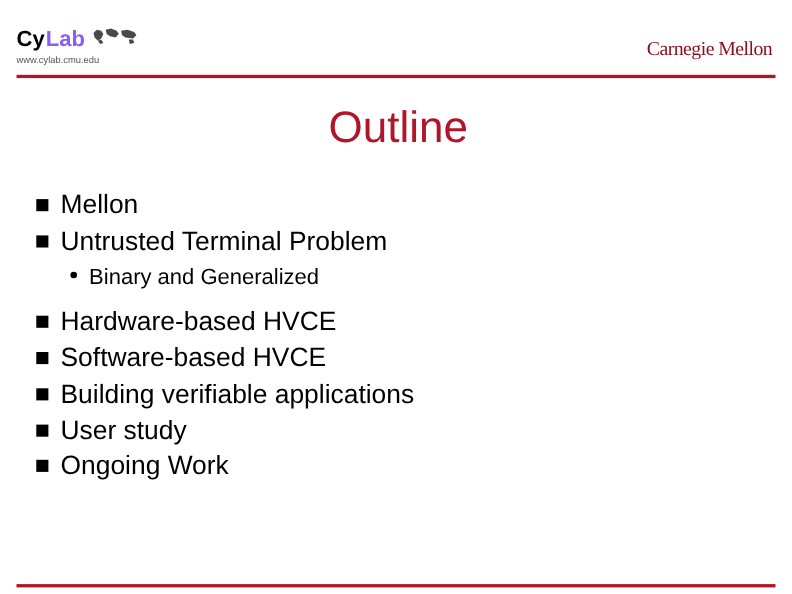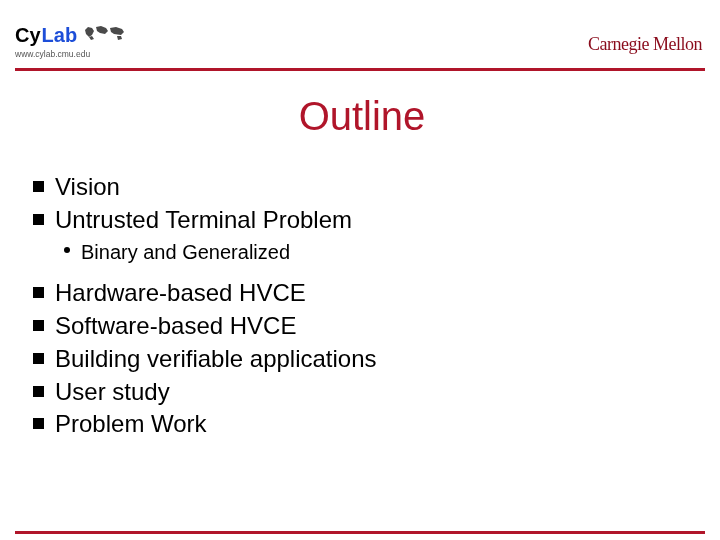--- a/index.html
+++ b/index.html
@@ -38,21 +38,21 @@
   .logo-cy {
     font-family: Arial, sans-serif;
     font-weight: bold;
     font-size: 20px;
     color: #000;
   }
   .logo-lab {
     font-family: Arial, sans-serif;
     font-weight: bold;
     font-size: 20px;
-    color: #1d4ed8;
+    color: #8b5cf6;
     margin-left: 1px;
   }
   .logo-map {
     display: inline-block;
     margin-left: 6px;
     vertical-align: top;
   }
   .logo-url {
     font-size: 8.5px;
     color: #555;
@@ -171,26 +171,26 @@
     </div>
     <div class="cmu-wordmark">Carnegie Mellon</div>
   </div>
 
   <div class="red-rule-top"></div>
 
   <div class="title">Outline</div>
 
   <div class="body">
     <ul>
-      <li class="l1">Vision</li>
+      <li class="l1">Mellon</li>
       <li class="l1">Untrusted Terminal Problem</li>
       <li class="l2">Binary and Generalized</li>
       <li class="l1">Hardware-based HVCE</li>
       <li class="l1">Software-based HVCE</li>
       <li class="l1">Building verifiable applications</li>
       <li class="l1">User study</li>
-      <li class="l1">Problem Work</li>
+      <li class="l1">Ongoing Work</li>
     </ul>
   </div>
 
   <div class="red-rule-bottom"></div>
 
 </div>
 
 </body></html>

